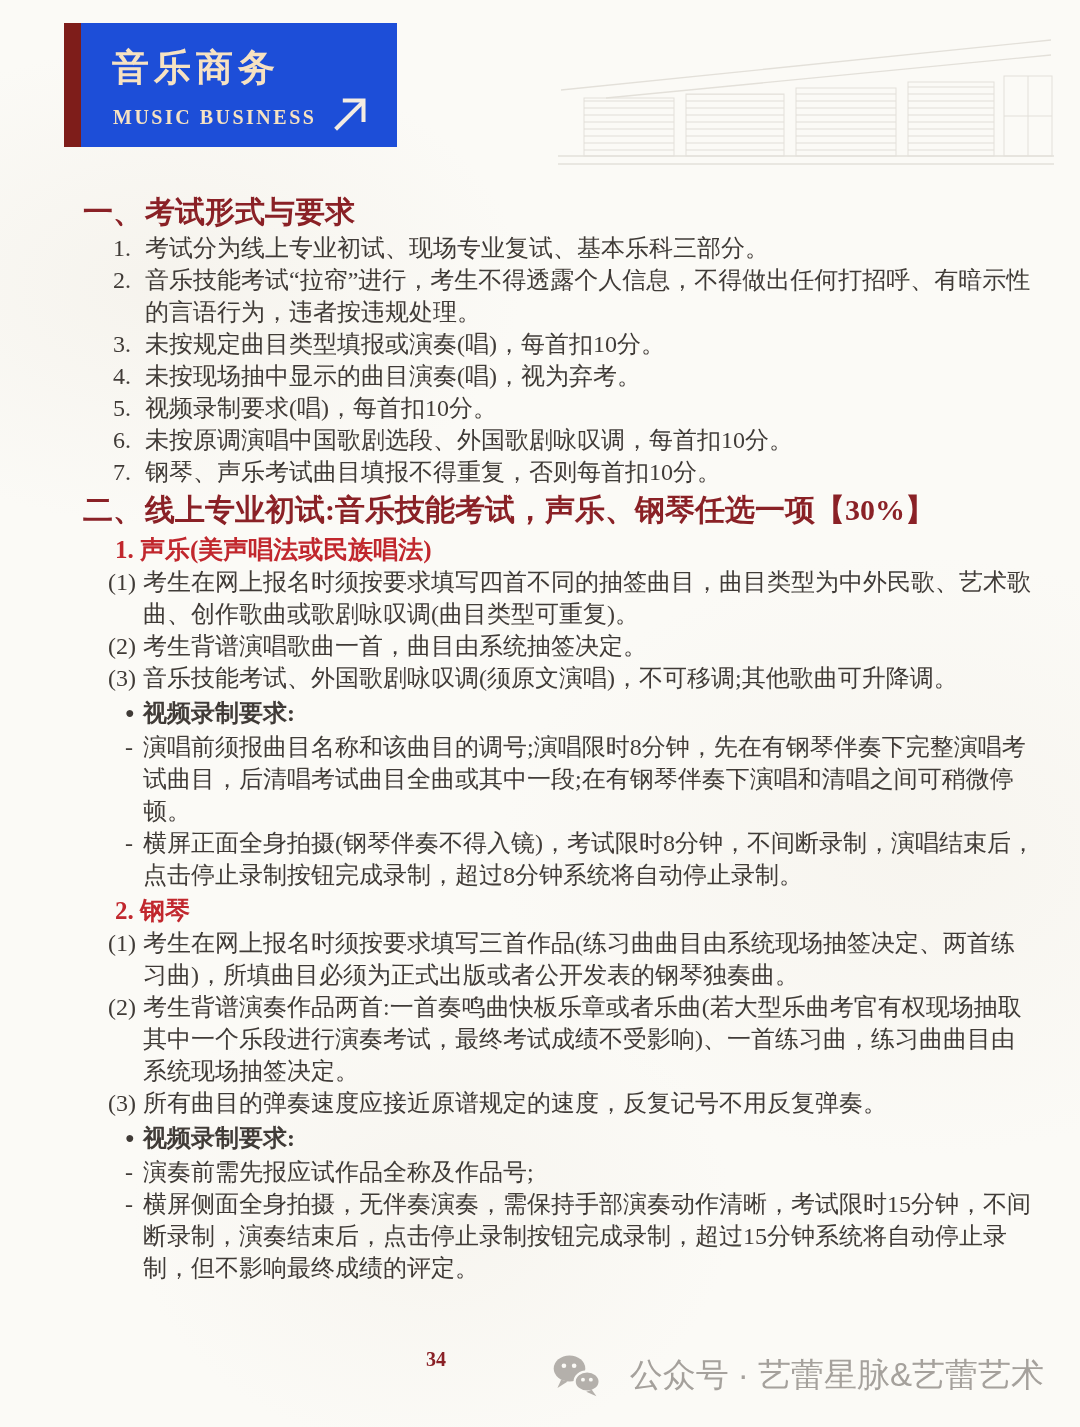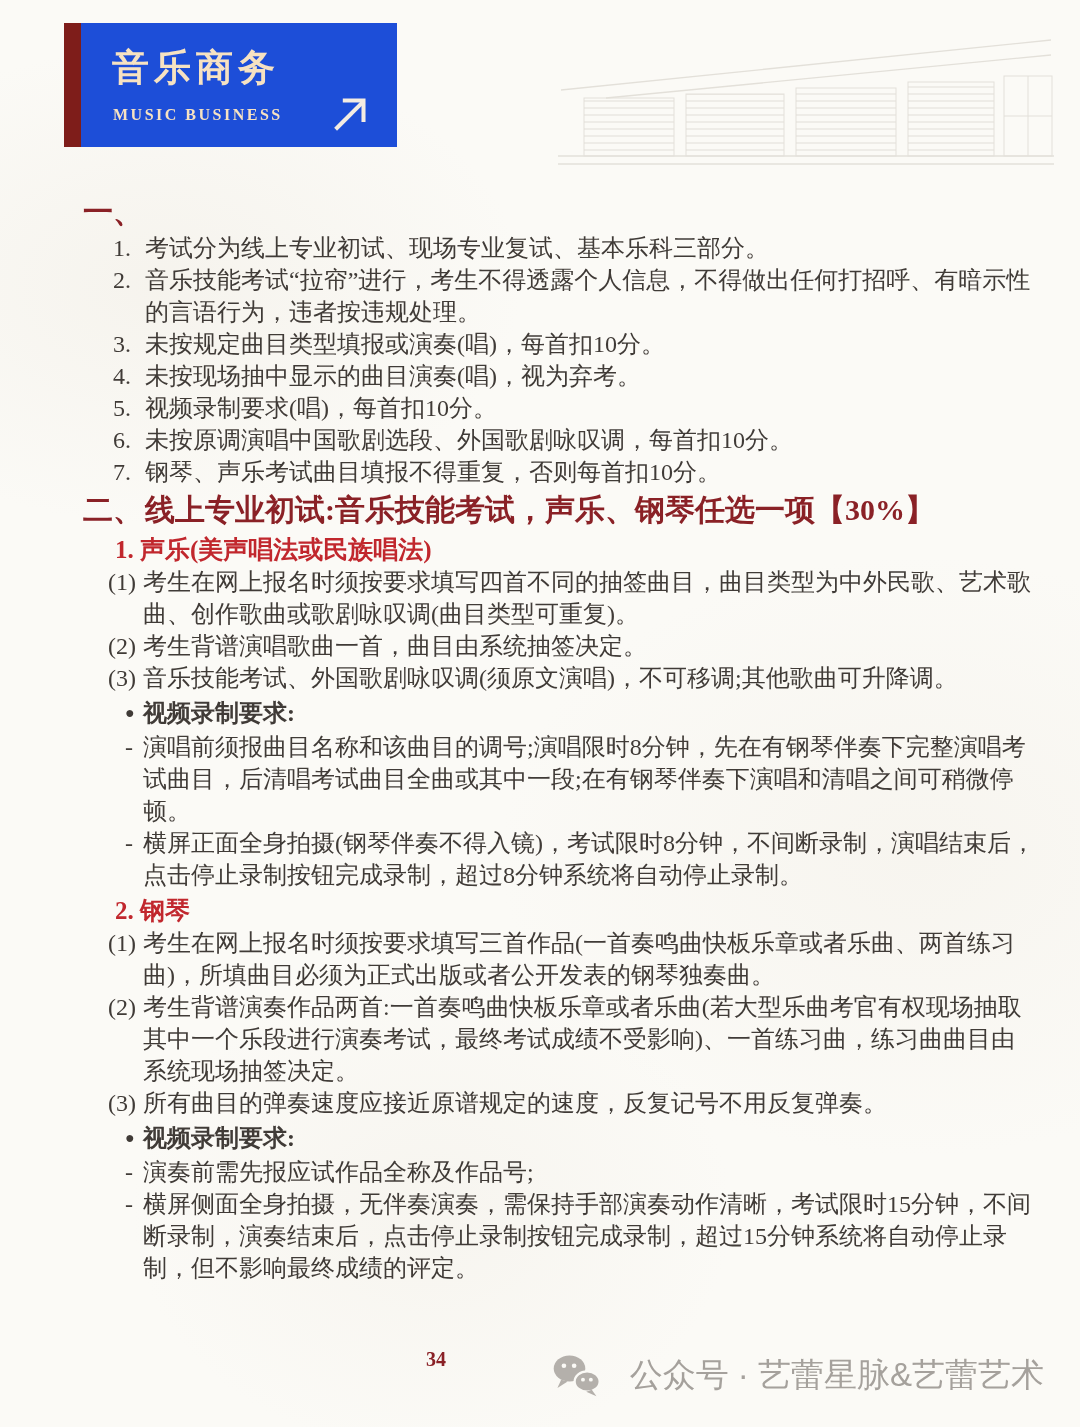--- a/index.html
+++ b/index.html
@@ -24,21 +24,21 @@
   }
   .header-inner {
     position:absolute; left:17px; top:0; right:0; bottom:0;
     background:#1d4ed8;
   }
   .header-title {
     color:#f6e2c2; font-size:37px; font-weight:bold; letter-spacing:5px;
     padding:25px 0 0 31px; line-height:1.1;
   }
   .header-subtitle {
-    color:#f6e2c2; font-size:16px; font-weight:bold; letter-spacing:2.5px;
+    color:#f6e2c2; font-size:20px; font-weight:bold; letter-spacing:2.5px;
     padding:17px 0 0 32px;
   }
   .header-arrow { position:absolute; right:20px; bottom:6px; }
 
   
   .content { position:absolute; left:83px; top:192px; width:952px; }
 
   .sec-head {
     display:flex; font-size:30px; font-weight:bold; color:#8a2126; line-height:40px;
   }
@@ -116,20 +116,21 @@
       <path d="M14 47 L45 16" stroke="#f4ece2" stroke-width="4.5" fill="none"></path>
       <path d="M22 15 L45 15 L45 39" stroke="#f4ece2" stroke-width="4.5" fill="none"></path>
     </svg>
   </div>
 </div>
 
 <div class="content">
 
   <div class="sec-head">
     <span class="sn">一、</span>
+    <span>考试形式与要求</span>
   </div>
 
   <div class="item">
     <span class="n">1.</span>
     <span class="t">考试分为线上专业初试、现场专业复试、基本乐科三部分。</span>
   </div>
   <div class="item">
     <span class="n">2.</span>
     <span class="t">音乐技能考试“拉帘”进行，考生不得透露个人信息，不得做出任何打招呼、有暗示性的言语行为，违者按违规处理。</span>
   </div>
@@ -184,21 +185,21 @@
   </div>
   <div class="dash-row">
     <span class="n">-</span>
     <span class="t">横屏正面全身拍摄(钢琴伴奏不得入镜)，考试限时8分钟，不间断录制，演唱结束后，点击停止录制按钮完成录制，超过8分钟系统将自动停止录制。</span>
   </div>
 
   <div class="red-sub">2. 钢琴</div>
 
   <div class="para">
     <span class="n">(1)</span>
-    <span class="t">考生在网上报名时须按要求填写三首作品(一首奏鸣曲快板乐章或者乐曲、两首练习曲)，所填曲目必须为正式出版或者公开发表的钢琴独奏曲。</span>
+    <span class="t">考生在网上报名时须按要求填写三首作品(练习曲曲目由系统现场抽签决定、两首练习曲)，所填曲目必须为正式出版或者公开发表的钢琴独奏曲。</span>
   </div>
   <div class="para">
     <span class="n">(2)</span>
     <span class="t">考生背谱演奏作品两首:一首奏鸣曲快板乐章或者乐曲(若大型乐曲考官有权现场抽取其中一个乐段进行演奏考试，最终考试成绩不受影响)、一首练习曲，练习曲曲目由系统现场抽签决定。</span>
   </div>
   <div class="para">
     <span class="n">(3)</span>
     <span class="t">所有曲目的弹奏速度应接近原谱规定的速度，反复记号不用反复弹奏。</span>
   </div>
 

